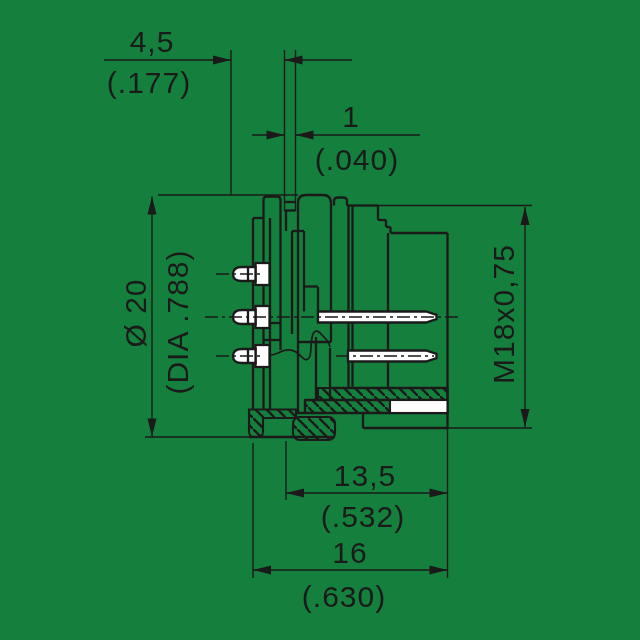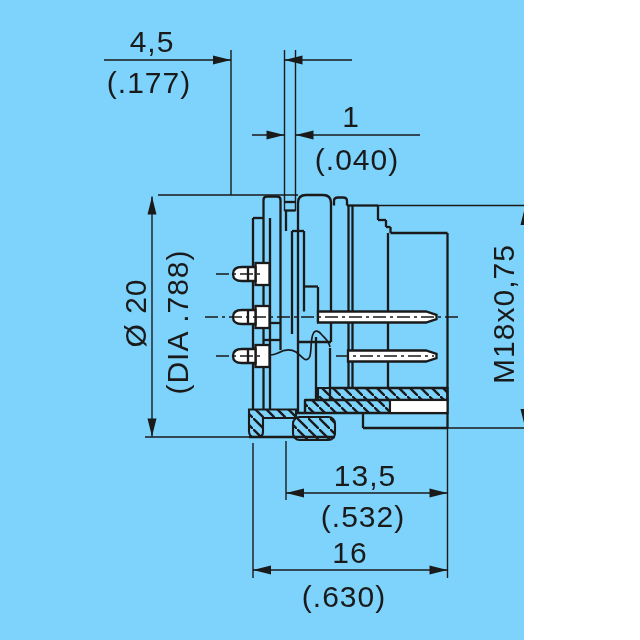--- a/index.html
+++ b/index.html
@@ -1,16 +1,16 @@
 <!DOCTYPE html>
 <html><head>
 <meta charset="utf-8">
 <style>
   html,body{margin:0;padding:0;background:#ffffff;}
-  .stage{position:relative;width:524px;height:640px;background:#7dd3fc;overflow:hidden;}
+  .stage{position:relative;width:640px;height:640px;background:#15803d;overflow:hidden;}
   svg{display:block;}
   .dim-text{font-family:"Liberation Sans","DejaVu Sans",sans-serif;font-size:30px;fill:#1a1a1a;letter-spacing:1px;}
 </style>
 </head>
 <body>
 
 <div class="stage">
 <svg width="640" height="640" viewBox="0 0 640 640">
   <defs>
     <pattern id="hatch" width="11" height="11" patternUnits="userSpaceOnUse">

